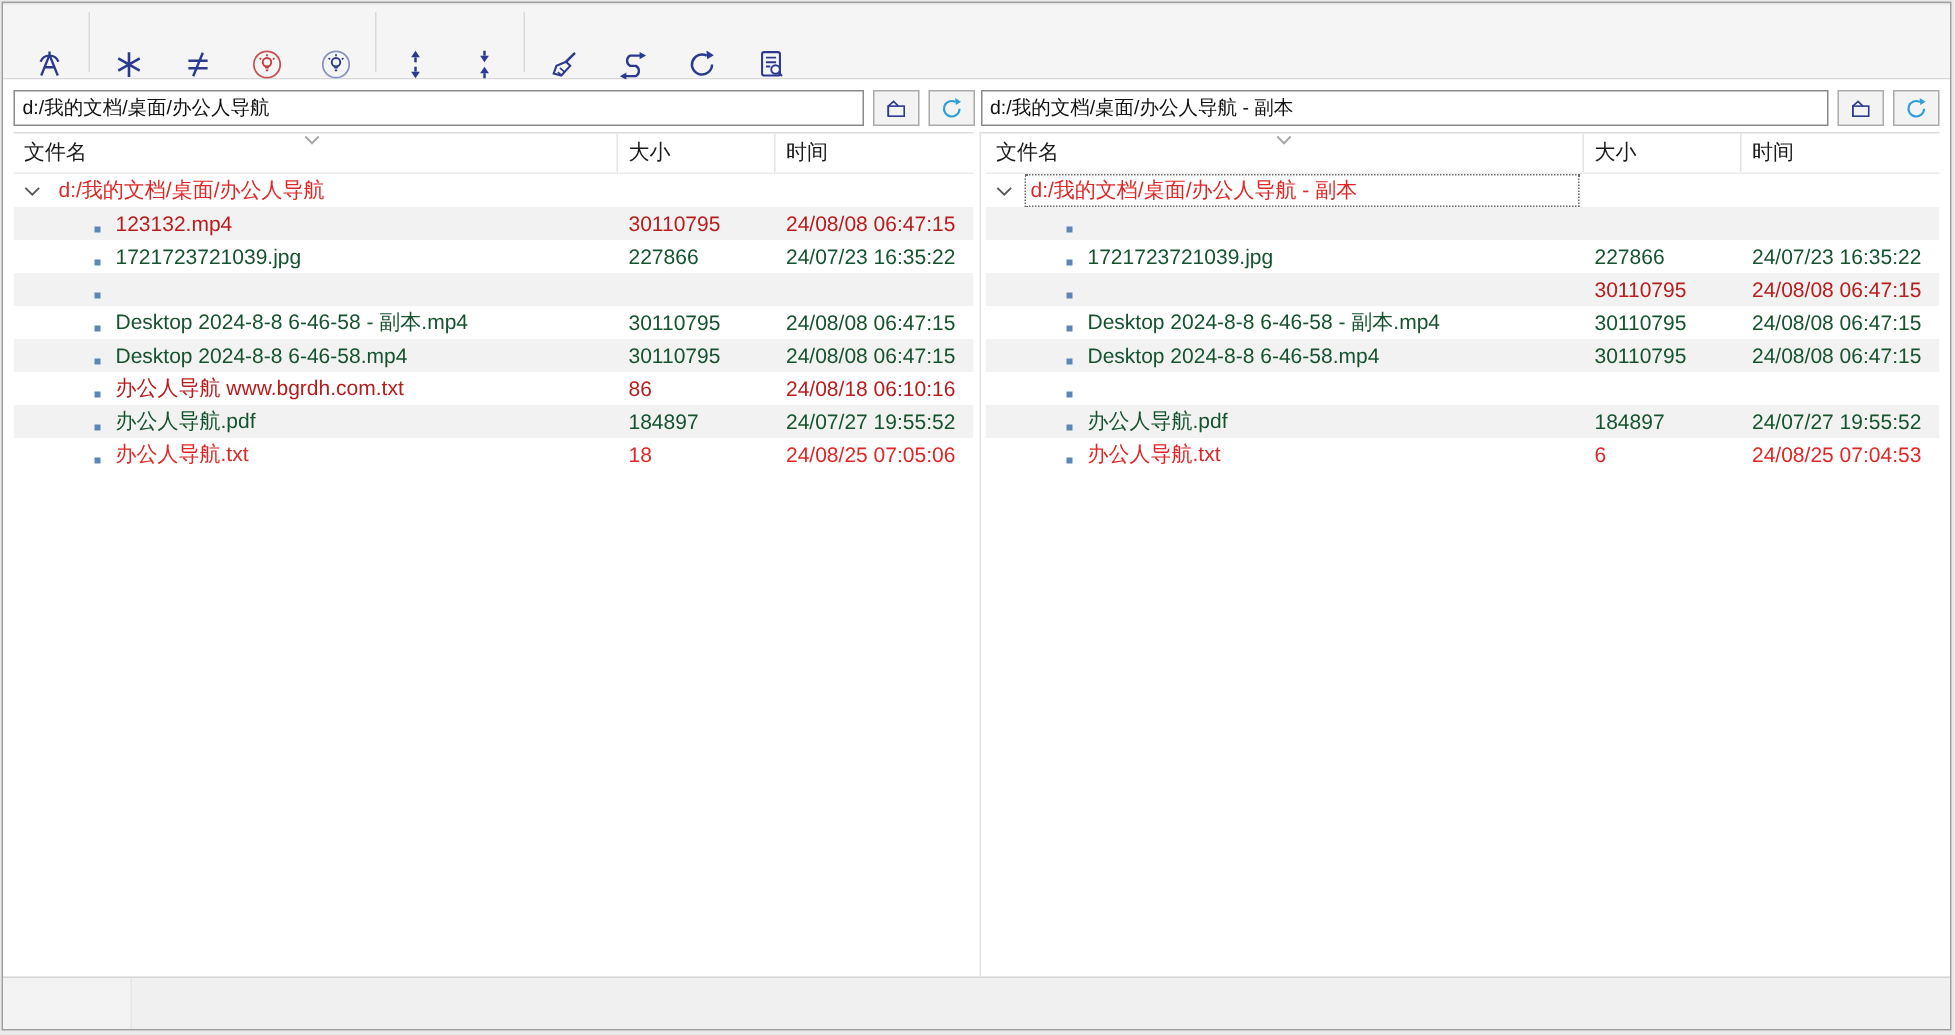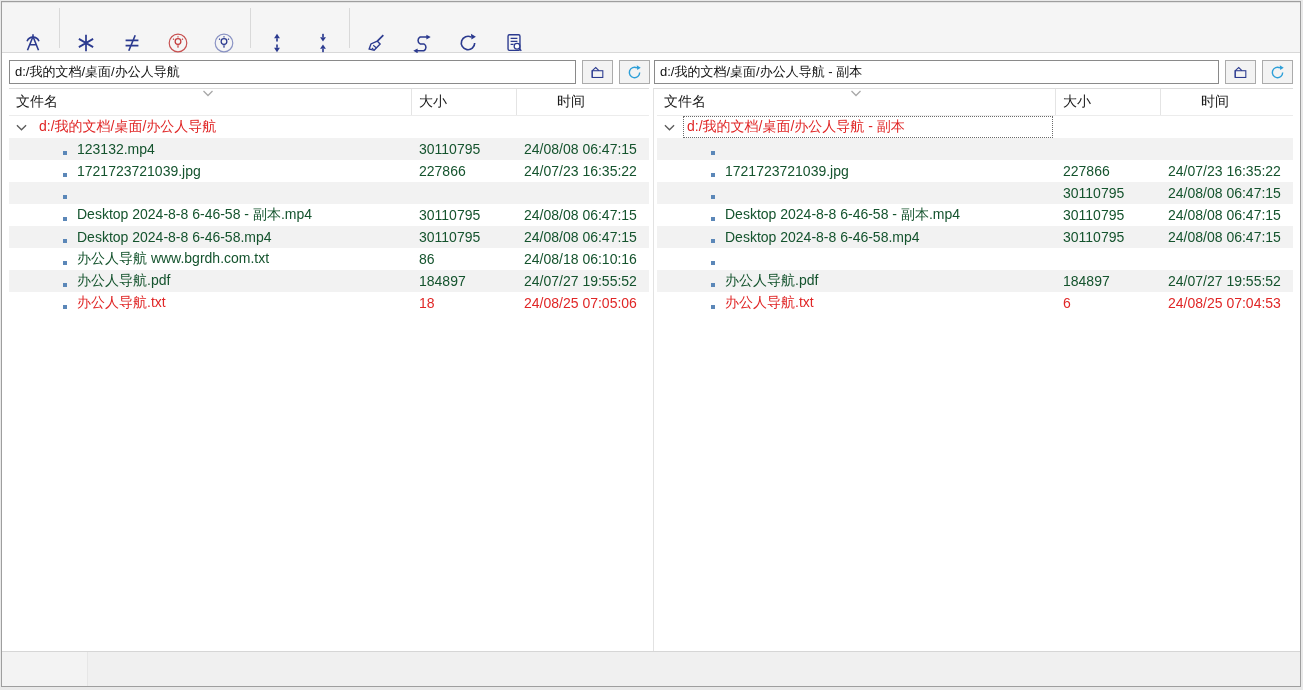--- a/index.html
+++ b/index.html
@@ -38,36 +38,36 @@
   .path-btn svg { width:17px; height:17px; }
 
   
   .panels { display:flex; flex:1 1 auto; padding:0 7px; gap:4px; background:#fff; overflow:hidden; }
   .panel { width:642px; display:flex; flex-direction:column; border-top:1px solid #dcdcdc; }
   .panel.right { border-left:1px solid #e2e2e2; padding-left:3px; }
   .tree-header { display:grid; grid-template-columns:1fr 105px 132px; height:27px; flex:0 0 auto;
     border-bottom:1px solid #ececec; position:relative; }
   .th { font-size:14px; color:#1a1a1a; display:flex; align-items:center; padding-left:7px;
     border-right:1px solid #e4e4e4; position:relative; }
-  .th.time { border-right:none;margin-left:33px; }
+  .th.time { border-right:none; }
   .sort-chev { position:absolute; left:193px; top:1px; width:12px; height:7px; }
 
   .tree-body { flex:1 1 auto; overflow:hidden; }
   .tree-row { display:grid; grid-template-columns:1fr 105px 132px; height:22px; align-items:center; }
   .tree-row:nth-child(even) { background:#f2f2f2; }
   .cell { font-size:14px; white-space:nowrap; overflow:hidden; }
   .cell.name { display:flex; align-items:center; height:100%; }
   .cell.size, .cell.time { padding-left:7px; }
   .chev { width:11px; height:7px; margin-left:7px; flex:0 0 auto; }
   .root-label { margin-left:9px; font-size:14px; padding:1px 3px; }
   .root-label.focused { outline:1px dotted #6b6b6b; flex:1; margin-right:4px; }
   .dot { width:4px; height:4px; background:#5b87b8; margin-left:54px; margin-top:7px; flex:0 0 auto; }
   .fname { margin-left:10px; }
   .c-black { color:#14532d; }
-  .c-blue  { color:#14532d; }
+  .c-blue  { color:#b91c1c; }
   .c-red   { color:#e02626; }
 
   
   .statusbar { height:35px; background:#f0f0f0; border-top:1px solid #d6d6d6; flex:0 0 auto;
     display:flex; }
   .status-seg { border-right:1px solid #e6e6e6; }
   .status-seg.a { width:86px; background:#f3f3f3; }
 </style>
 </head>
 <body>

